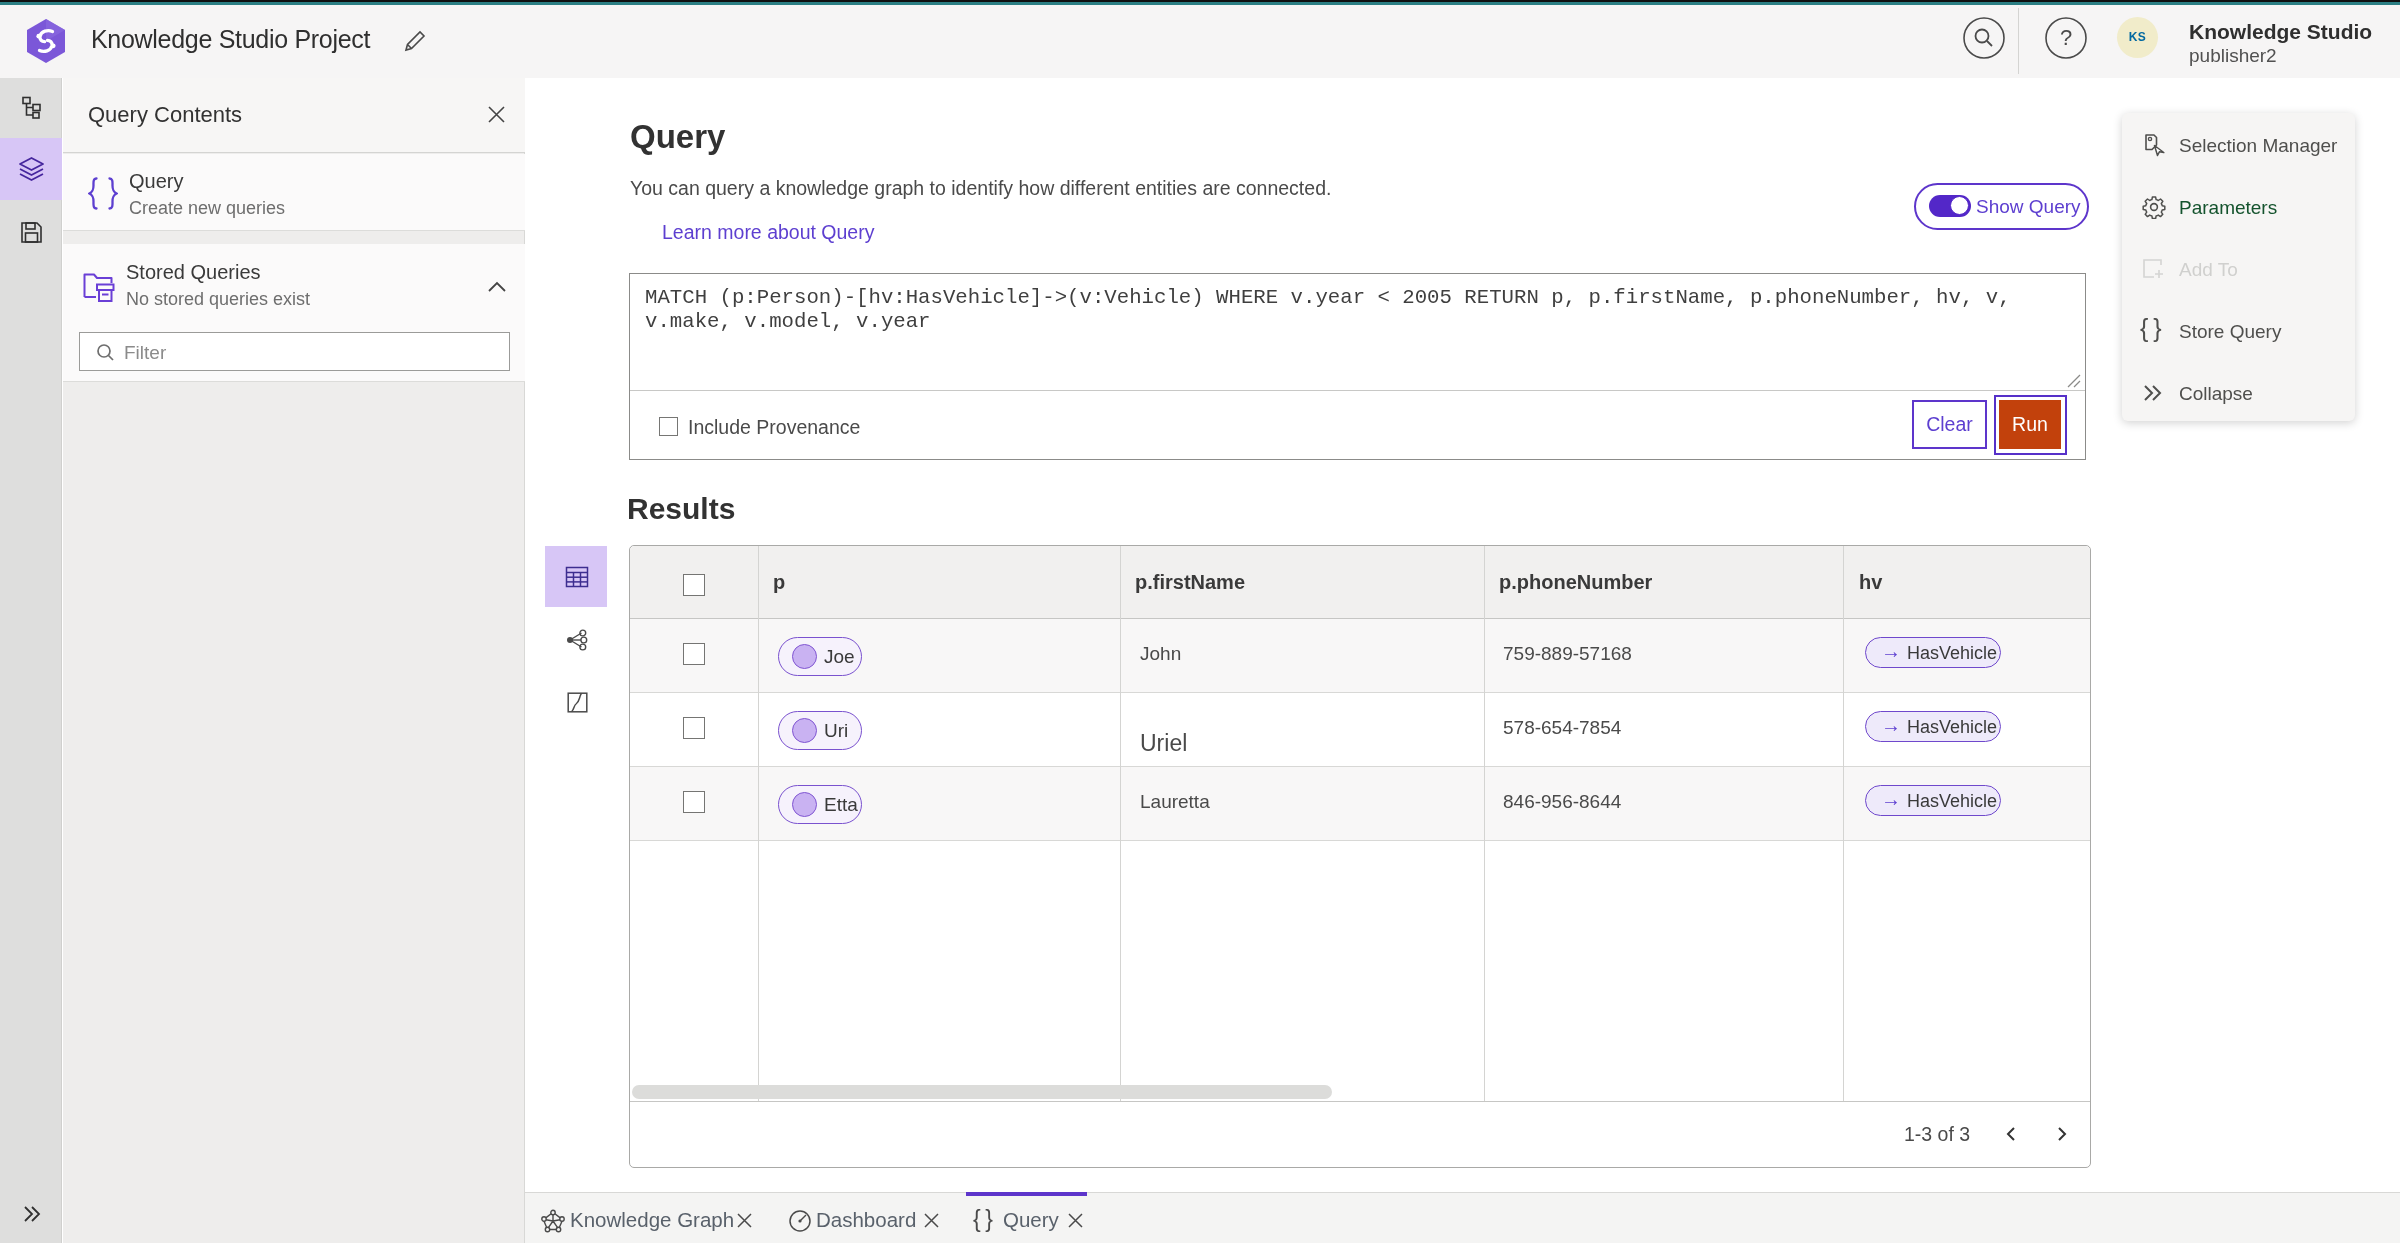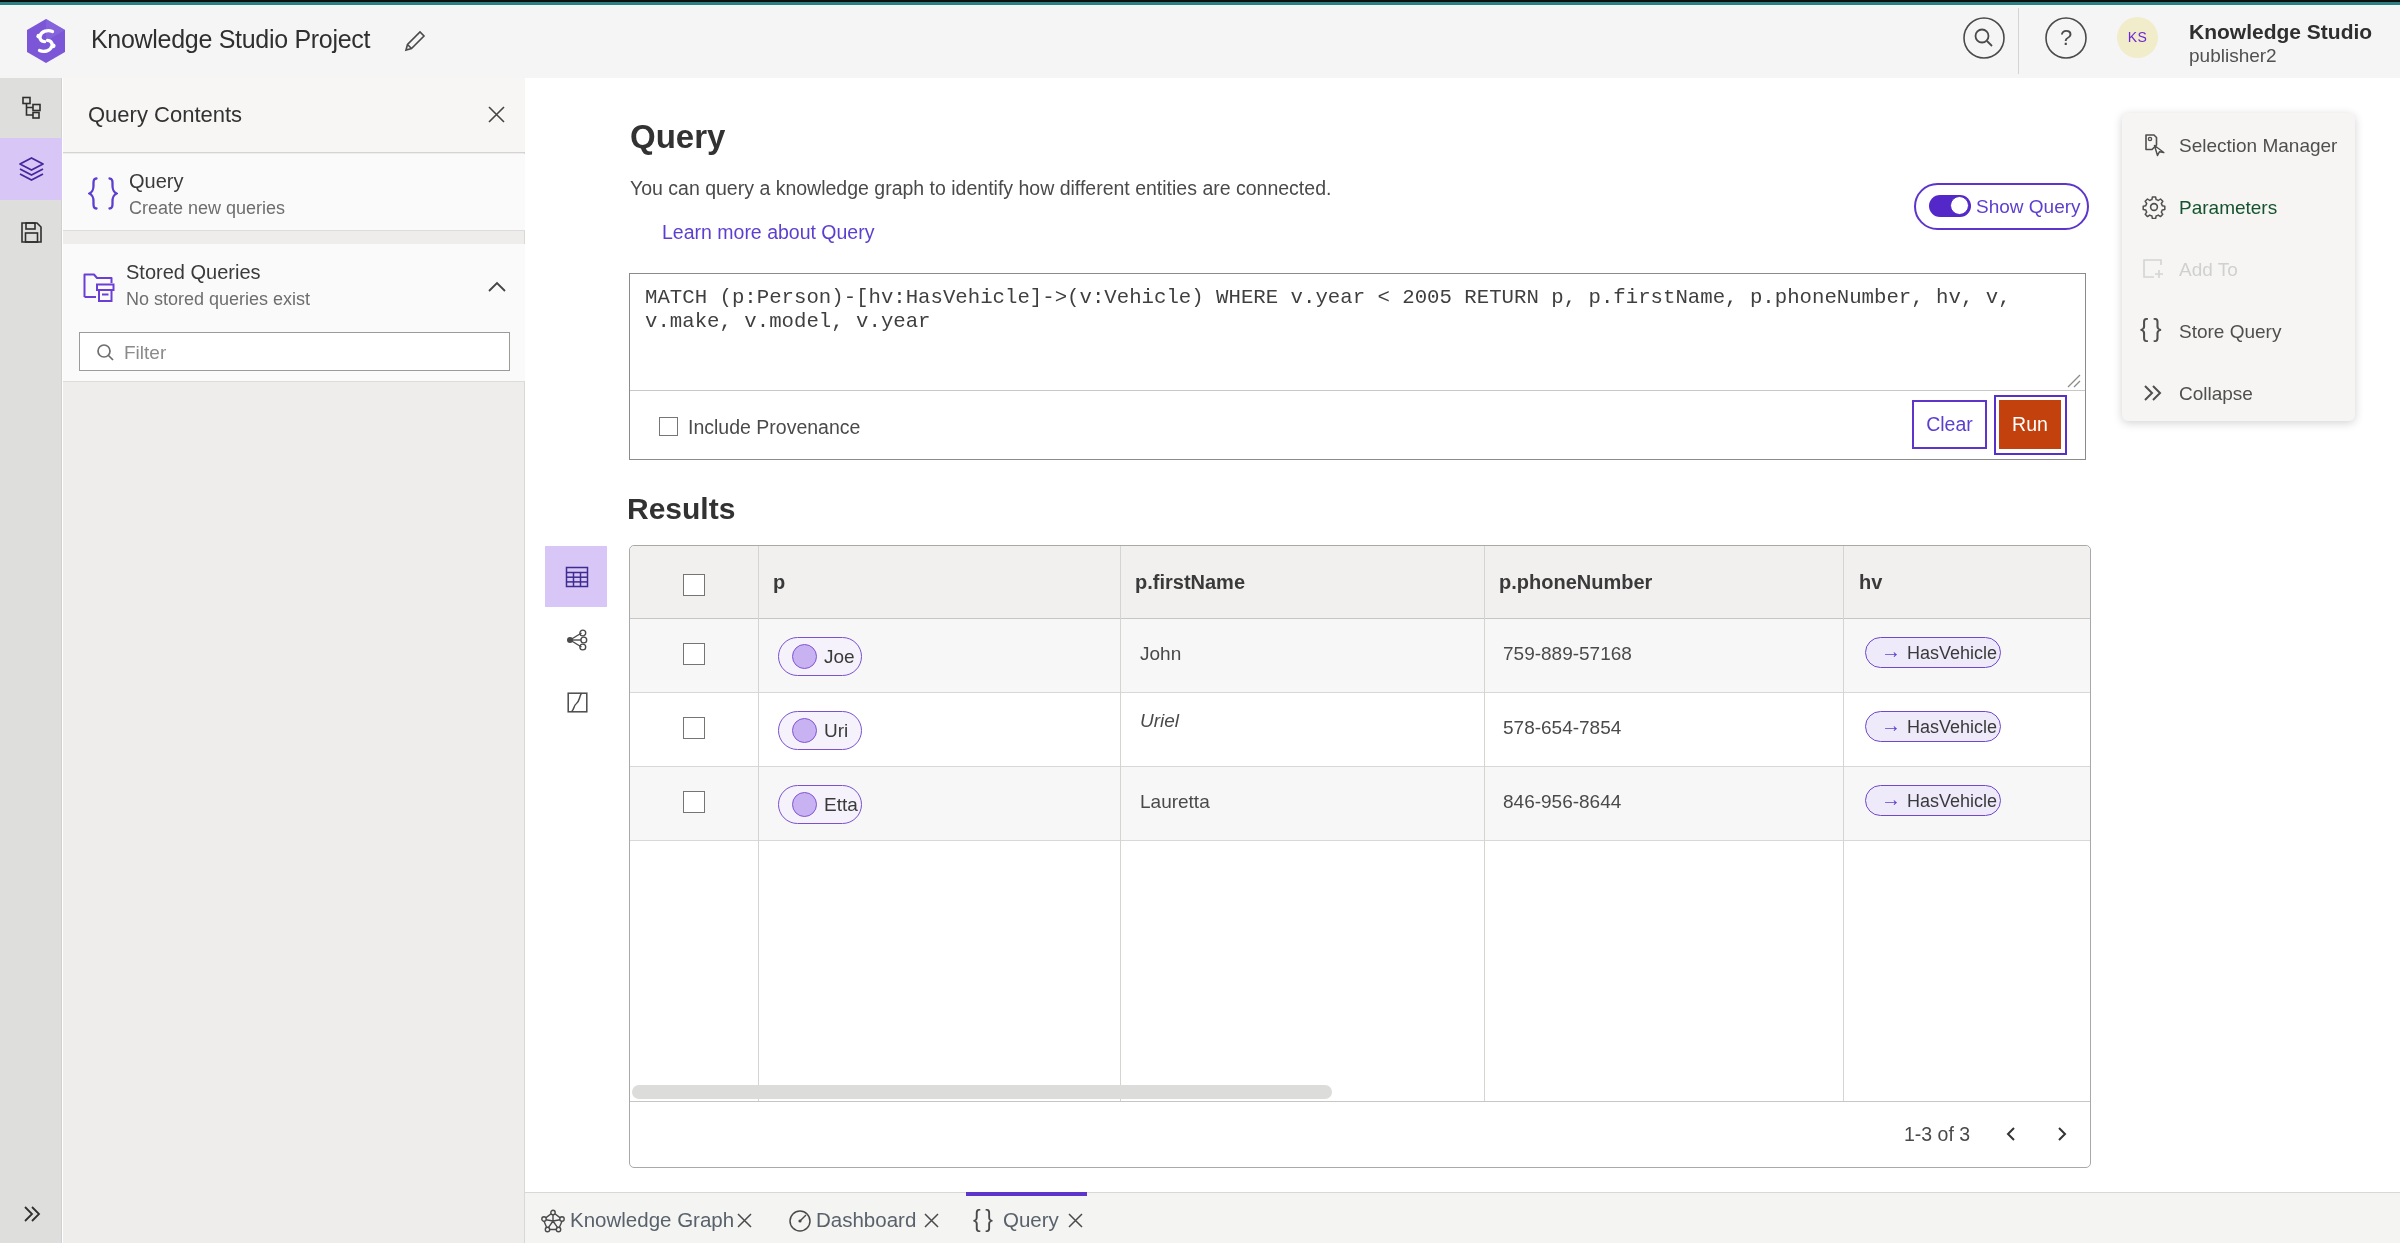--- a/index.html
+++ b/index.html
@@ -32,21 +32,21 @@
     <circle cx="19" cy="19" r="6.5" fill="none" stroke="#4a4a4a" stroke-width="1.8"></circle>
     <line x1="24" y1="24" x2="29" y2="29" stroke="#4a4a4a" stroke-width="1.8"></line>
   </svg>
   <div class="abs" style="left:2018px;top:3px;width:1px;height:66px;background:#d4d4d2;"></div>
 
   <svg class="abs" style="left:2045px;top:12px;" width="42" height="42" viewBox="0 0 42 42">
     <circle cx="21" cy="21" r="20" fill="none" stroke="#4a4a4a" stroke-width="1.6"></circle>
     <text x="21" y="28" text-anchor="middle" font-family="Liberation Sans" font-size="22" fill="#4a4a4a">?</text>
   </svg>
   <div class="abs" style="left:2117px;top:12px;width:41px;height:41px;border-radius:50%;background:#f1ecca;"></div>
-  <div class="abs" style="left:2117px;top:12px;width:41px;height:41px;text-align:center;line-height:41px;font-size:14px;font-weight:400;color:#6d28d9;letter-spacing:0.5px;">KS</div>
+  <div class="abs" style="left:2117px;top:12px;width:41px;height:41px;text-align:center;line-height:41px;font-size:12px;font-weight:700;color:#0369a1;letter-spacing:0.5px;">KS</div>
   <div class="abs" style="left:2189px;top:15px;font-size:21px;font-weight:700;color:#2f2f2f;white-space:nowrap;">Knowledge Studio</div>
   <div class="abs" style="left:2189px;top:40px;font-size:19px;font-weight:400;color:#515151;">publisher2</div>
 </div>
 
 <div class="abs" style="left:0;top:78px;width:62px;height:1165px;background:#dededd;border-right:1px solid #d0d0ce;">
   <div class="abs" style="left:0;top:60px;width:62px;height:62px;background:#d7c6f6;"></div>
 </div>
 
 <svg class="abs" style="left:20px;top:96px;" width="23" height="23" viewBox="0 0 23 23">
   <g fill="none" stroke="#2f2f2f" stroke-width="1.6">
@@ -203,21 +203,21 @@
     <div class="abs" style="left:13px;top:6px;width:25px;height:25px;border-radius:50%;background:#c9b2f2;border:1.5px solid #8055d2;"></div>
     <div class="abs" style="left:45px;top:8px;font-size:19px;color:#3a3a3a;white-space:nowrap;">Uri</div>
   </div>
   <div class="abs" style="left:148px;top:239px;width:84px;height:39px;border:1.5px solid #7a52cf;border-radius:20px;background:#f6f2fc;">
     <div class="abs" style="left:13px;top:6px;width:25px;height:25px;border-radius:50%;background:#c9b2f2;border:1.5px solid #8055d2;"></div>
     <div class="abs" style="left:45px;top:8px;font-size:19px;color:#3a3a3a;white-space:nowrap;">Etta</div>
   </div>
 
   <div class="abs" style="left:510px;top:97px;font-size:19px;color:#4a4a4a;">John</div>
   <div class="abs" style="left:873px;top:97px;font-size:19px;color:#4a4a4a;">759-889-57168</div>
-  <div class="abs" style="left:510px;top:164px;font-size:19px;color:#4a4a4a;font-style:italic;">Uriel</div>
+  <div class="abs" style="left:510px;top:184px;font-size:23px;color:#4a4a4a;">Uriel</div>
   <div class="abs" style="left:873px;top:171px;font-size:19px;color:#4a4a4a;">578-654-7854</div>
   <div class="abs" style="left:510px;top:245px;font-size:19px;color:#4a4a4a;">Lauretta</div>
   <div class="abs" style="left:873px;top:245px;font-size:19px;color:#4a4a4a;">846-956-8644</div>
 
   <div class="abs" style="left:1235px;top:91px;width:136px;height:31px;border:1.5px solid #6f48cc;border-radius:16px;background:#eeeafa;">
     <div class="abs" style="left:15px;top:2px;font-size:20px;color:#5d3fd0;">→</div>
     <div class="abs" style="left:41px;top:4.5px;font-size:18px;color:#3a3a3a;white-space:nowrap;">HasVehicle</div>
   </div>
   <div class="abs" style="left:1235px;top:165px;width:136px;height:31px;border:1.5px solid #6f48cc;border-radius:16px;background:#eeeafa;">
     <div class="abs" style="left:15px;top:2px;font-size:20px;color:#5d3fd0;">→</div>

